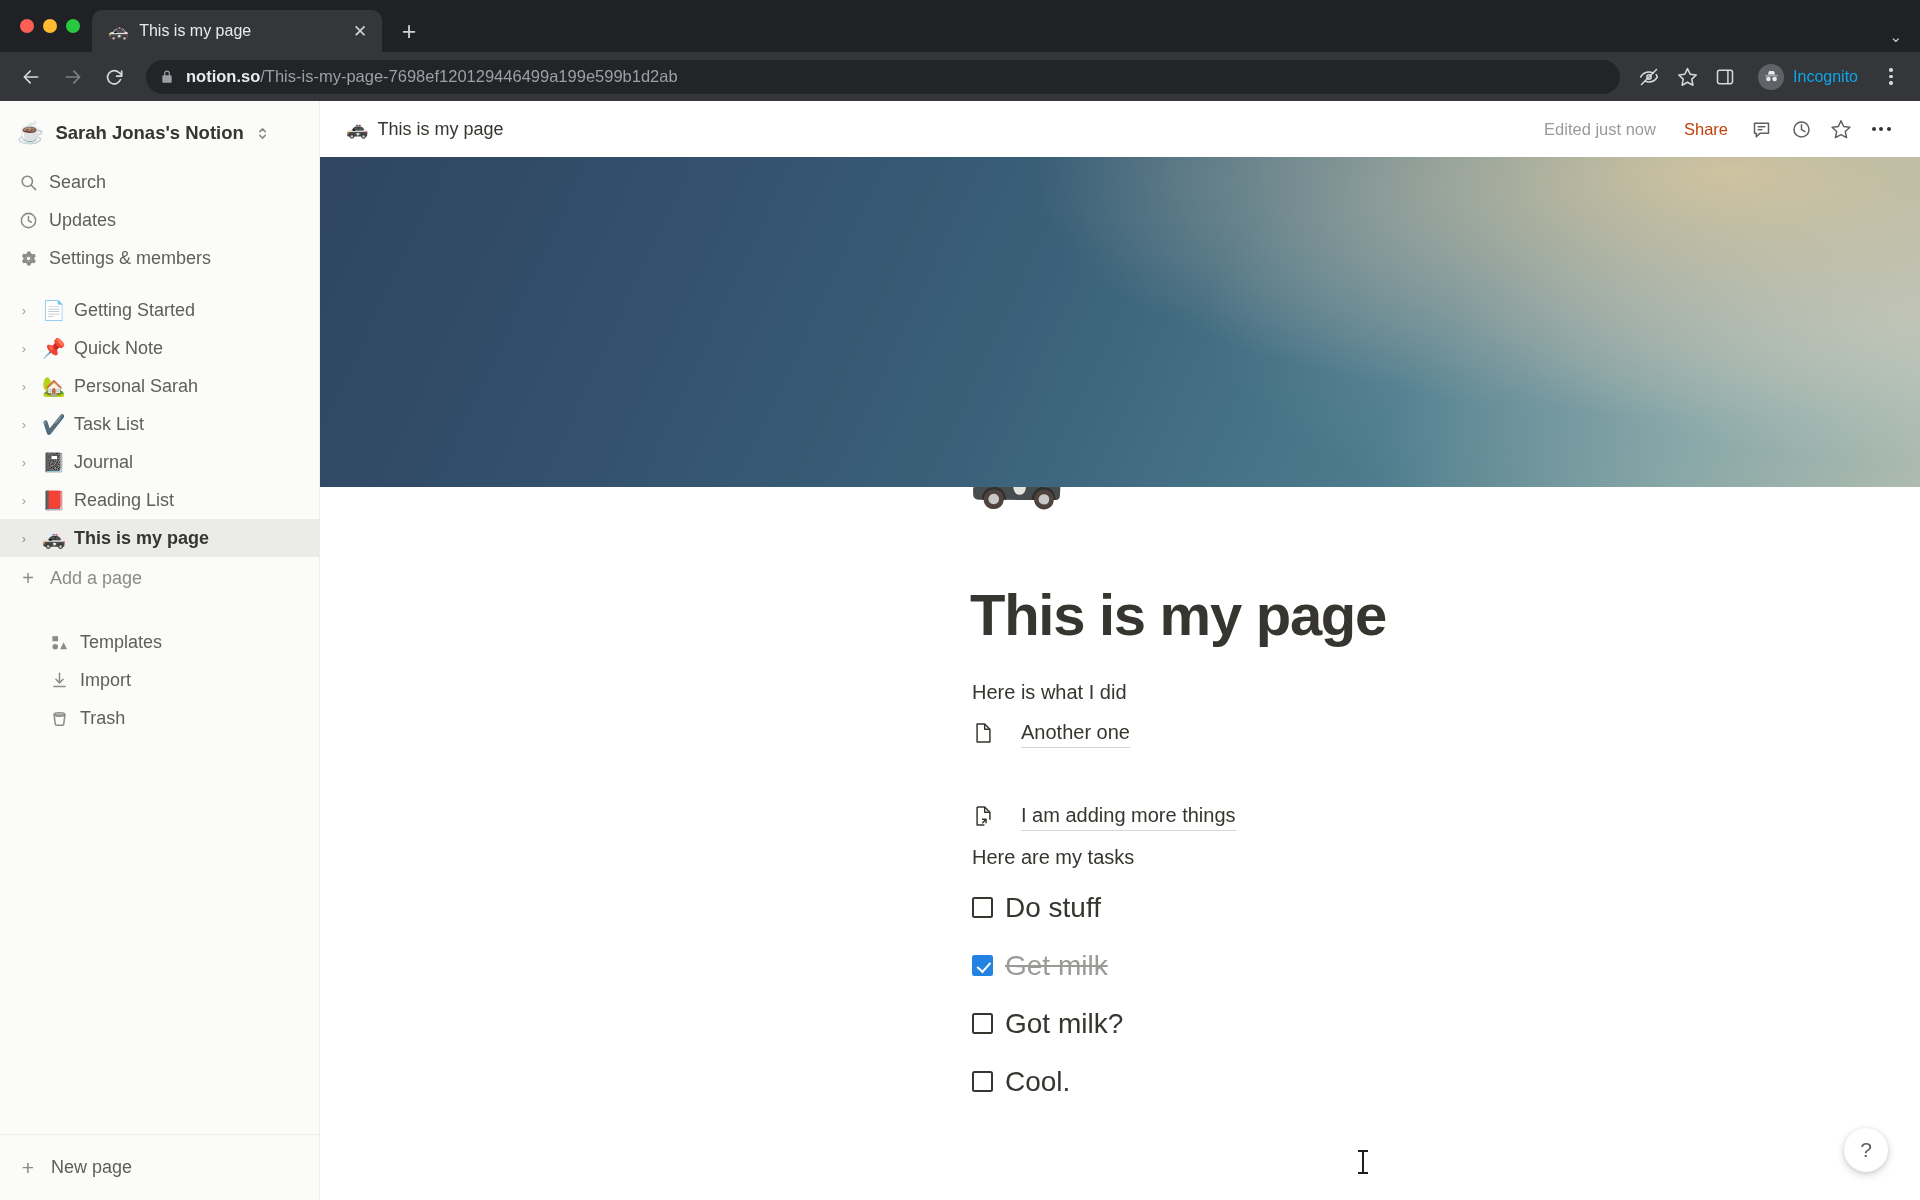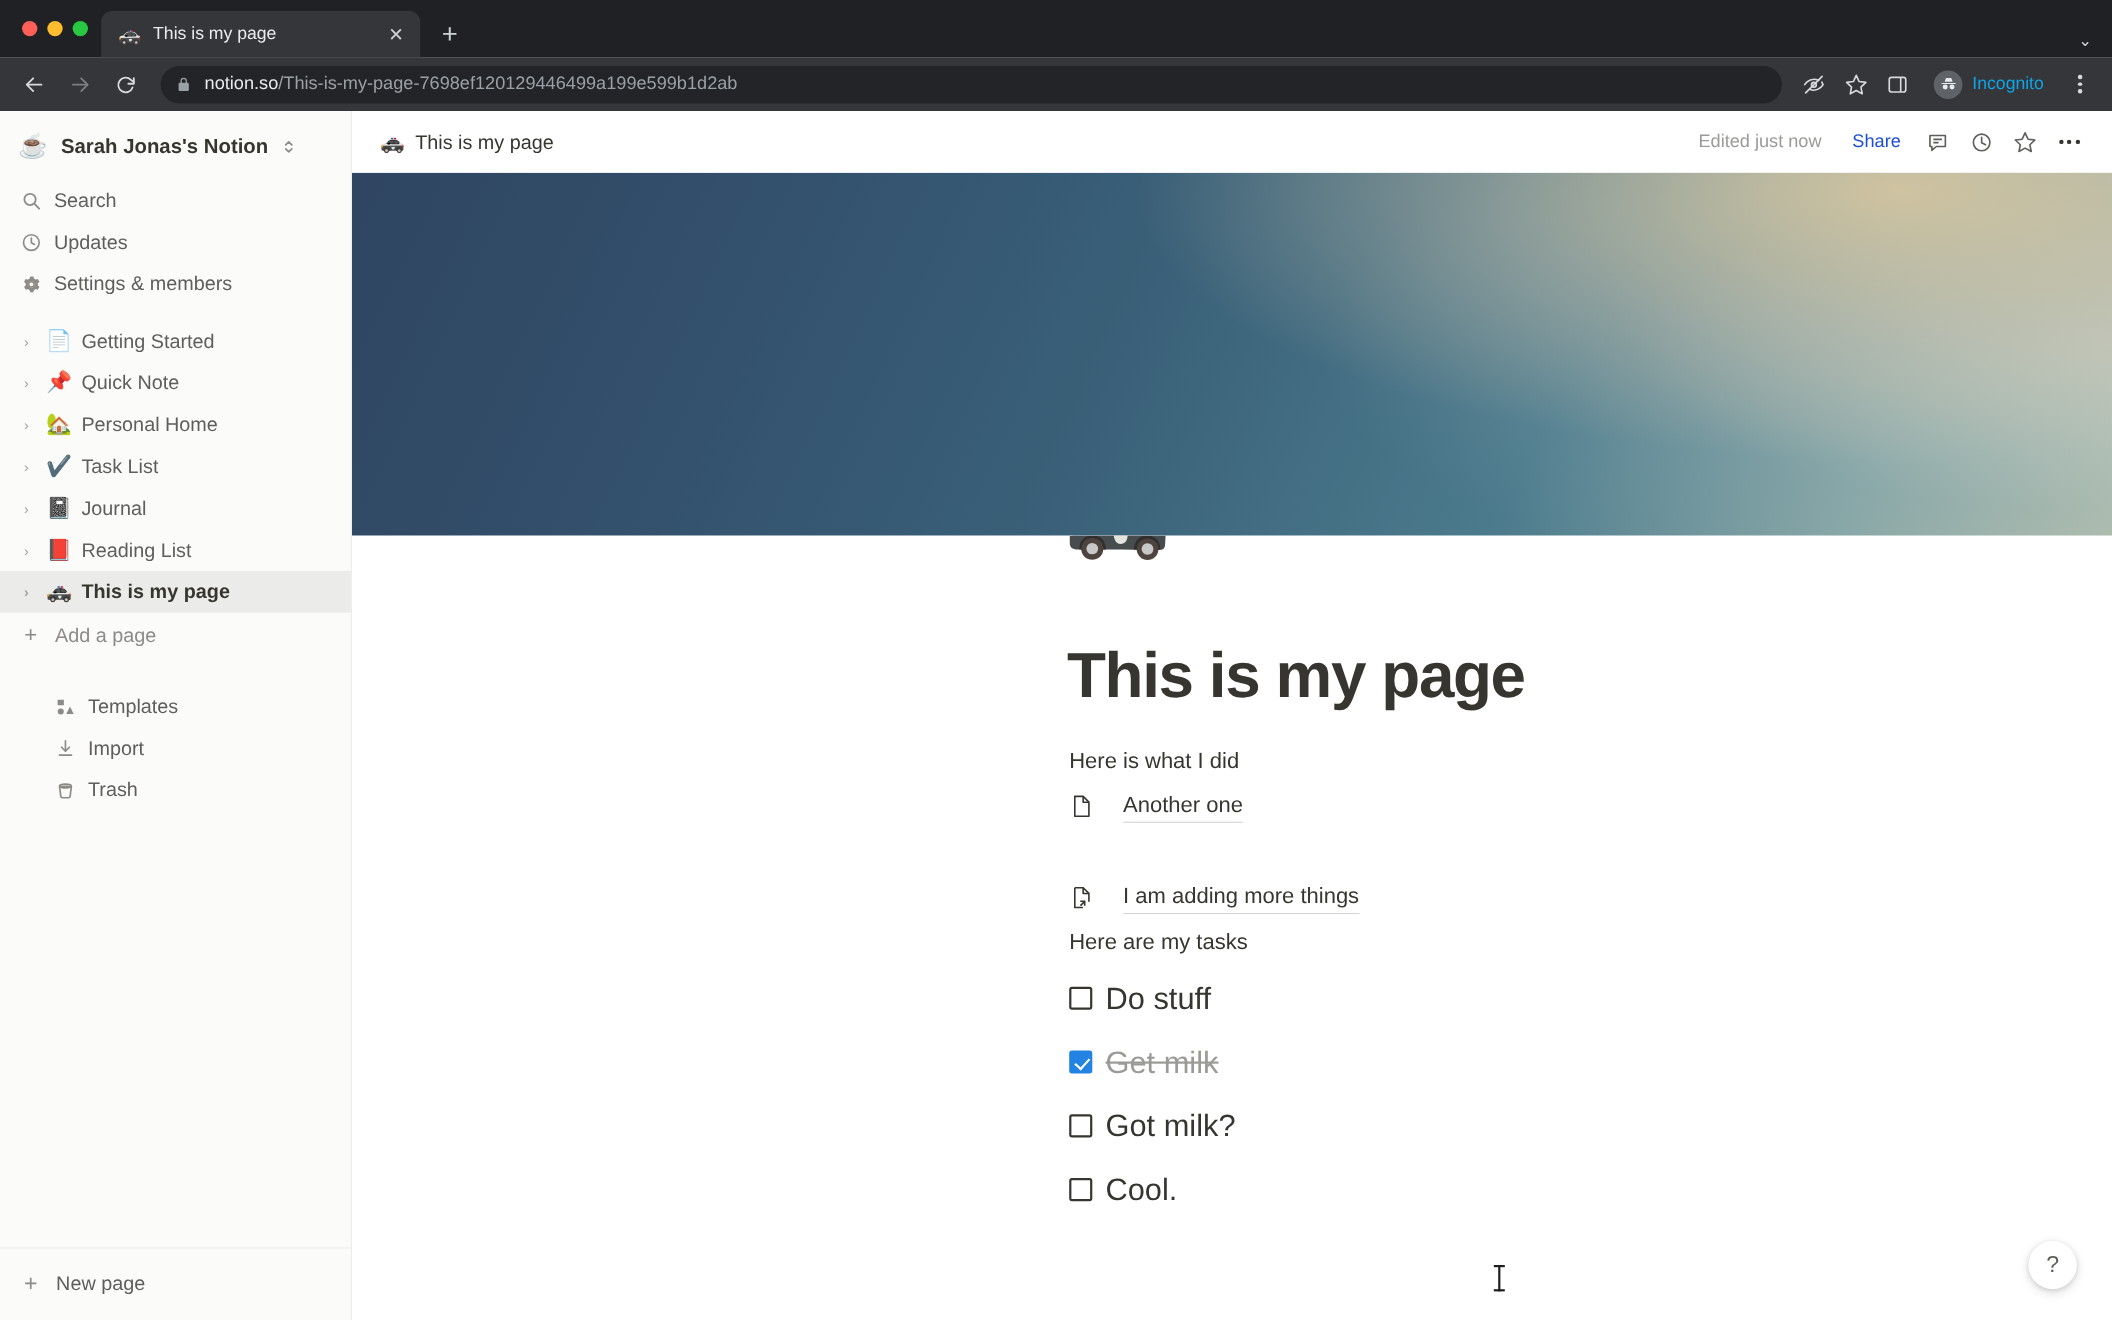--- a/index.html
+++ b/index.html
@@ -101,21 +101,21 @@
     gap: 12px;
     overflow: hidden;
   }
   .lock-icon { flex: 0 0 auto; display: flex; align-items: center; color: #9aa0a6; }
   .url-text {
     font-size: 16.5px;
     white-space: nowrap;
     overflow: hidden;
     color: #9aa0a6;
   }
-  .url-text b { color: #e8eaed; font-weight: 400; }
+  .url-text b { color: #e8eaed; font-weight: 700; }
 
   .omni-right { display: flex; align-items: center; gap: 4px; }
   .omni-icon {
     width: 34px; height: 34px;
     display: flex; align-items: center; justify-content: center;
     color: #d7dadd;
   }
   .incognito-pill {
     display: flex; align-items: center; gap: 9px;
     height: 34px; padding: 0 14px 0 6px;
@@ -225,21 +225,21 @@
     display: flex; align-items: center;
     padding: 0 22px 0 26px;
     background: #ffffff;
     position: relative;
     z-index: 5;
   }
   .bc { display: flex; align-items: center; gap: 9px; font-size: 18px; color: #37352f; }
   .bc-emoji { font-size: 18px; }
   .topbar-right { margin-left: auto; display: flex; align-items: center; gap: 6px; }
   .edited { font-size: 16.5px; color: #9b9a97; margin-right: 12px; }
-  .share-btn { font-size: 16.5px; color: #1d4ed8; padding: 6px 10px; border-radius: 4px; }
+  .share-btn { font-size: 16.5px; color: #c2410c; padding: 6px 10px; border-radius: 4px; }
   .tb-icon {
     width: 34px; height: 34px;
     display: flex; align-items: center; justify-content: center;
     color: #5f5e5b; border-radius: 4px;
   }
   .tb-icon.dots { flex-direction: row; gap: 3.5px; }
   .tb-icon.dots i { width: 4px; height: 4px; border-radius: 50%; background: #37352f; display: block; }
 
   .cover {
     height: 330px; flex: 0 0 330px;
@@ -489,21 +489,21 @@
           <span class="tree-label">Getting Started</span>
         </div>
         <div class="tree-row">
           <span class="tw">›</span>
           <span class="tree-emoji">📌</span>
           <span class="tree-label">Quick Note</span>
         </div>
         <div class="tree-row">
           <span class="tw">›</span>
           <span class="tree-emoji">🏡</span>
-          <span class="tree-label">Personal Home</span>
+          <span class="tree-label">Personal Sarah</span>
         </div>
         <div class="tree-row">
           <span class="tw">›</span>
           <span class="tree-emoji">✔️</span>
           <span class="tree-label">Task List</span>
         </div>
         <div class="tree-row">
           <span class="tw">›</span>
           <span class="tree-emoji">📓</span>
           <span class="tree-label">Journal</span>

